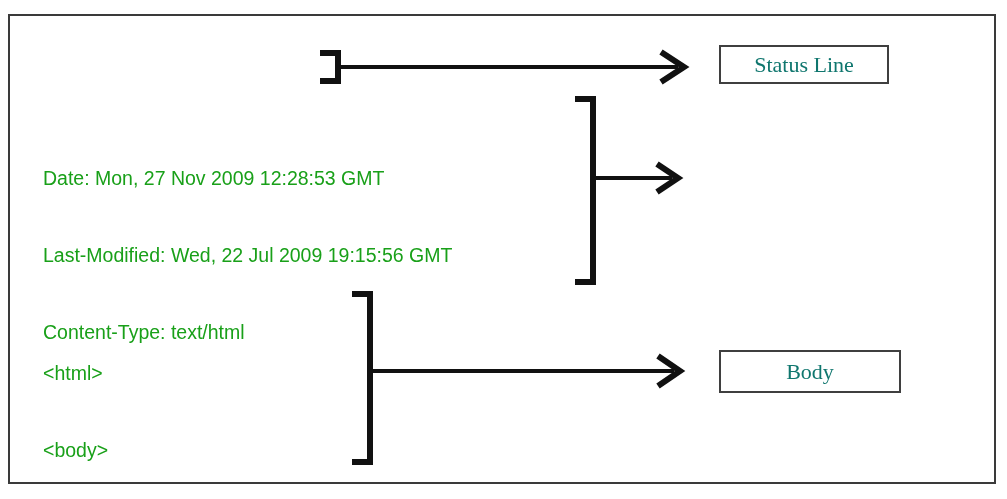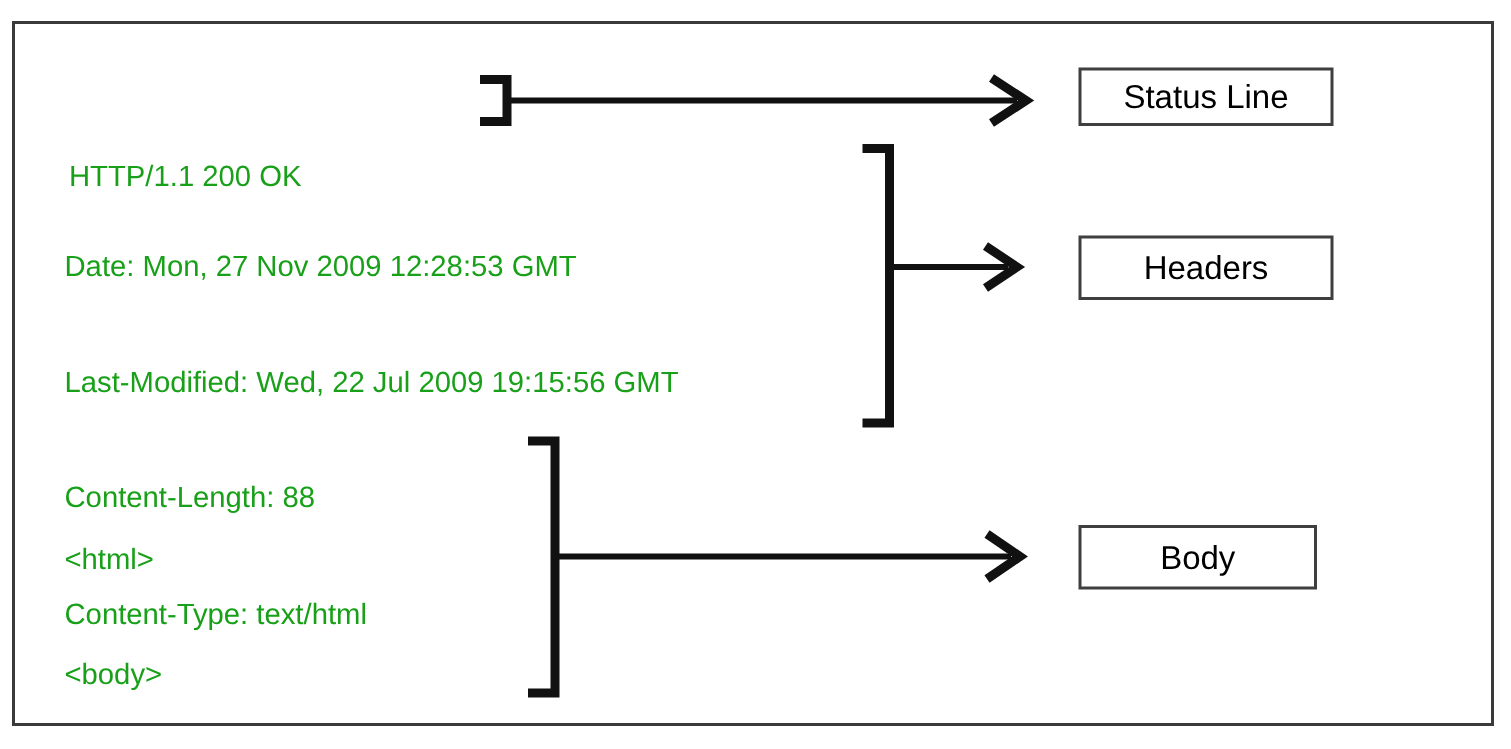--- a/index.html
+++ b/index.html
@@ -65,73 +65,70 @@
     display: block;
     white-space: pre;
   }
 
   
   .label-box {
     position: absolute;
     border: 2px solid #3f3f3f;
     box-sizing: border-box;
     background: #ffffff;
-    color: #000000;
+    color: #0f766e;
     font-size: 22px;
     display: flex;
     align-items: center;
     justify-content: center;
+    font-family: Liberation Serif, serif;
   }
 
   #box-status-line {
     left: 719px;
     top: 45px;
     width: 170px;
     height: 39px;
   }
 
   #box-headers {
     left: 719px;
     top: 157px;
     width: 170px;
     height: 43px;
   }
 
   #box-body {
     left: 719px;
     top: 350px;
-    width: 159px;
+    width: 182px;
     height: 43px;
   }
 
   
   #connectors {
     position: absolute;
     left: 0;
     top: 0;
     width: 1007px;
     height: 499px;
     pointer-events: none;
   }
 </style>
 </head>
 <body>
 
 <div id="diagram-root">
 
   <div class="outer-frame"></div>
 
-  <div class="msg-text" id="status-line-text">
-    <span class="msg-line">HTTP/1.1 200 OK</span>
-  </div>
 
   <div class="msg-text" id="headers-block">
     <span class="msg-line">Date: Mon, 27 Nov 2009 12:28:53 GMT</span>
     <span class="msg-line">Last-Modified: Wed, 22 Jul 2009 19:15:56 GMT</span>
-    <span class="msg-line">Content-Length: 88</span>
     <span class="msg-line">Content-Type: text/html</span>
     
   </div>
 
   <div class="msg-text" id="body-block">
     <span class="msg-line">&lt;html&gt;</span>
     <span class="msg-line">&lt;body&gt;</span>
     
     
     
@@ -164,21 +161,18 @@
     <g>
       <line x1="370" y1="371" x2="674" y2="371" stroke="#111111" stroke-width="4"></line>
       <path d="M 658 356 L 680 371 L 658 386" fill="none" stroke="#111111" stroke-width="6" stroke-linecap="butt" stroke-linejoin="miter"></path>
     </g>
   </svg>
 
   <div class="label-box" id="box-status-line">
     <span>Status Line</span>
   </div>
 
-  <div class="label-box" id="box-headers">
-    <span>Headers</span>
-  </div>
 
   <div class="label-box" id="box-body">
     <span>Body</span>
   </div>
 
 </div>
 
 </body></html>

